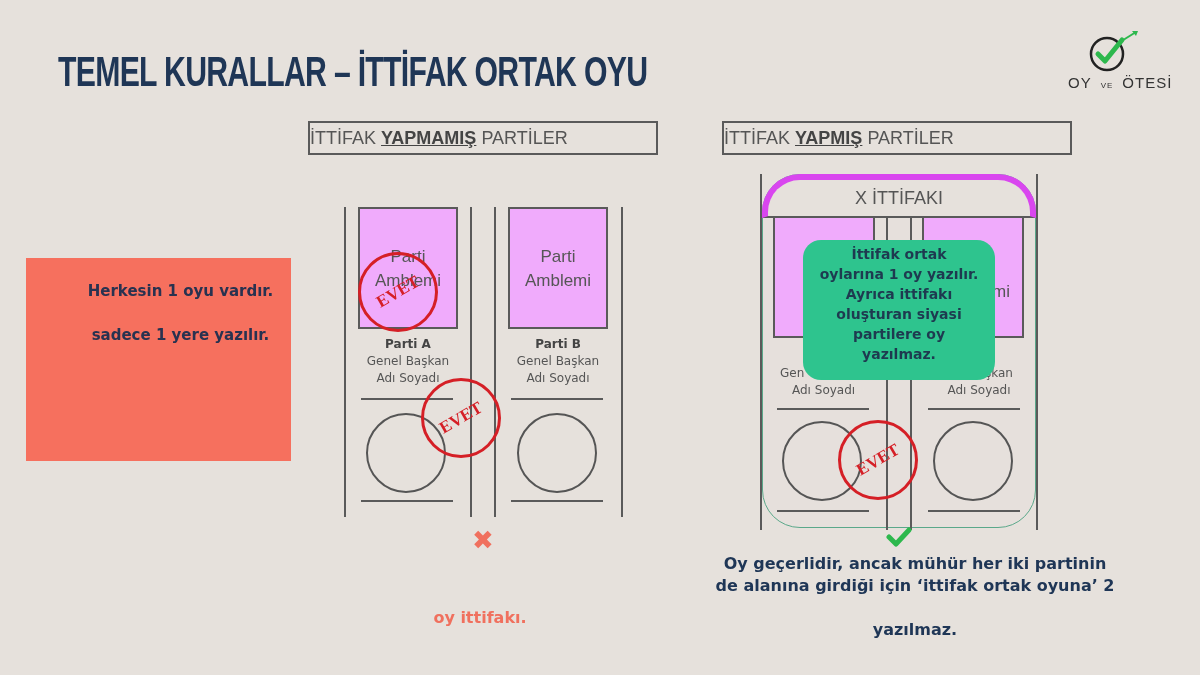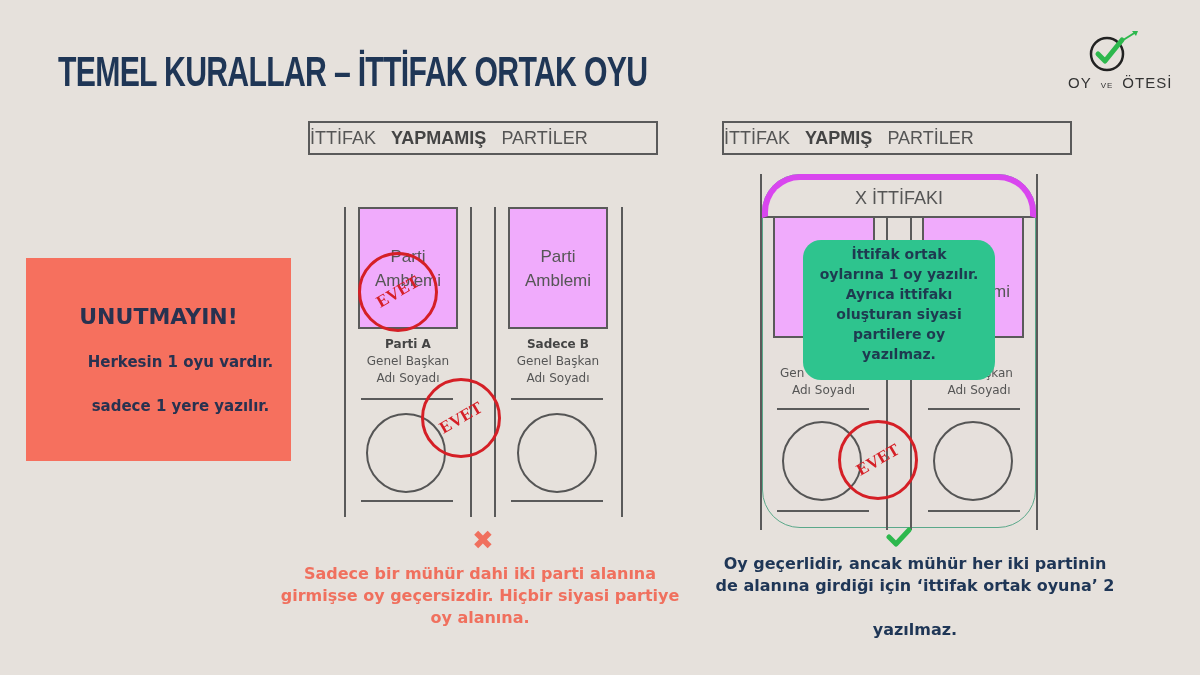--- a/index.html
+++ b/index.html
@@ -2,21 +2,21 @@
 <html><head>
 <meta charset="utf-8">
 <style>
   html, body { margin:0; padding:0; }
   body { width:1200px; height:675px; background:#e6e1dc; position:relative; overflow:hidden; font-family:"DejaVu Sans", sans-serif; }
   .title { position:absolute; left:58px; top:48px; font-family:"Liberation Sans", sans-serif; font-weight:bold; font-size:42px; color:#1f3656; letter-spacing:-1px; transform:scaleX(0.72); transform-origin:left top; white-space:nowrap; }
   .logo { position:absolute; left:1062px; top:30px; width:120px; height:70px; }
   .logo-text { position:absolute; left:1068px; top:74px; font-family:"Liberation Sans", sans-serif; font-size:15px; color:#333; letter-spacing:1px; white-space:nowrap; }
   .logo-text small { font-size:8px; margin:0 9px; }
   .hdr-box { position:absolute; height:34px; border:2px solid #5a5a5a; box-sizing:border-box; display:flex; align-items:center; font-family:"Liberation Sans", sans-serif; font-size:18px; color:#555; }
-  .hdr-box b { color:#444; margin:0 15px; }
+  .hdr-box b { color:#444; margin:0 5px;text-decoration:underline; }
   .warn { position:absolute; left:26px; top:258px; width:265px; height:203px; background:#f6705e; color:#283250; text-align:center; }
   .warn h2 { margin:0; padding-top:46px; font-family:"DejaVu Sans", sans-serif; font-size:22px; font-weight:bold; }
   .warn p { margin:22px 8px 0; font-size:15px; font-weight:bold; line-height:22px;padding-left:44px; }
   .vline { position:absolute; width:2px; background:#5a5a5a; }
   .hline { position:absolute; height:2px; background:#5a5a5a; }
   .emblem { position:absolute; background:#f0abfc; border:2px solid #5a5a5a; box-sizing:border-box; text-align:center; font-family:"Liberation Sans", sans-serif; font-size:17px; color:#555; line-height:24px; padding-top:36px; }
   .pname { position:absolute; text-align:center; font-size:12px; color:#555; line-height:17px; }
   .pname b { color:#444; }
   .circle { position:absolute; border:2px solid #555; border-radius:50%; box-sizing:border-box; }
   .stamp { position:absolute; border:3px solid #d51f26; border-radius:50%; box-sizing:border-box; display:flex; align-items:center; justify-content:center; }
@@ -37,21 +37,20 @@
     <path d="M36 24 L43 31 L60 10" fill="none" stroke="#2db84d" stroke-width="5" stroke-linecap="round" stroke-linejoin="round"></path>
     <path d="M58 12 L74 2" stroke="#2db84d" stroke-width="2"></path>
     <path d="M70 1 L76 1 L74 6 Z" fill="#2db84d"></path>
   </svg>
   <div class="logo-text">
     <span>OY</span><small>VE</small><span>ÖTESİ</span>
   </div>
 </div>
 
 <div class="warn">
-  <h2>UNUTMAYIN!</h2>
   <p>
     <span>Herkesin 1 oyu vardır.</span><br>
     <br>
     <span>sadece 1 yere yazılır.</span>
   </p>
 </div>
 
 <div class="hdr-box" style="left:308px; top:121px; width:350px;">
   <span>İTTİFAK</span>
   <b>YAPMAMIŞ</b>
@@ -81,42 +80,42 @@
   </div>
   <div class="hline" style="left:361px; top:398px; width:92px;"></div>
   <div class="circle" style="left:366px; top:413px; width:80px; height:80px;"></div>
   <div class="hline" style="left:361px; top:500px; width:92px;"></div>
 
   <div class="emblem" style="left:508px; top:207px; width:100px; height:122px;">
     <span>Parti</span><br>
     <span>Amblemi</span>
   </div>
   <div class="pname" style="left:500px; top:336px; width:116px;">
-    <b>Sadece B</b><br>
+    <b>Parti B</b><br>
     <span>Genel Başkan</span><br>
     <span>Adı Soyadı</span>
   </div>
   <div class="hline" style="left:511px; top:398px; width:92px;"></div>
   <div class="circle" style="left:517px; top:413px; width:80px; height:80px;"></div>
   <div class="hline" style="left:511px; top:500px; width:92px;"></div>
 
   <div class="stamp" style="left:358px; top:252px; width:80px; height:80px;">
     <span>EVET</span>
   </div>
   <div class="stamp" style="left:421px; top:378px; width:80px; height:80px;">
     <span>EVET</span>
   </div>
 </div>
 
 <div style="position:absolute; left:470px; top:527px; width:26px; height:26px; color:#f0705e; font-size:26px; font-weight:bold; line-height:26px; text-align:center;">✖</div>
 
 <div class="caption" style="left:262px; top:563px; width:436px; color:#f0705e;">
-  <span>Sadece bir mühür dahi iki parti alanına</span><br>
-  <span>girmişse oy geçersizdir. Hiçbir siyasi partiye</span><br>
-  <span>oy alanına.</span>
+  <br>
+  <br>
+  <span>oy ittifakı.</span>
 </div>
 
 <div>
   <div class="alliance"></div>
   <div class="vline" style="left:760px; top:174px; height:356px;"></div>
   <div class="vline" style="left:1036px; top:174px; height:356px;"></div>
   <div class="vline" style="left:886px; top:218px; height:312px;"></div>
   <div class="vline" style="left:910px; top:218px; height:312px;"></div>
 
   <div class="emblem" style="left:773px; top:216px; width:102px; height:122px; padding-top:62px;">

